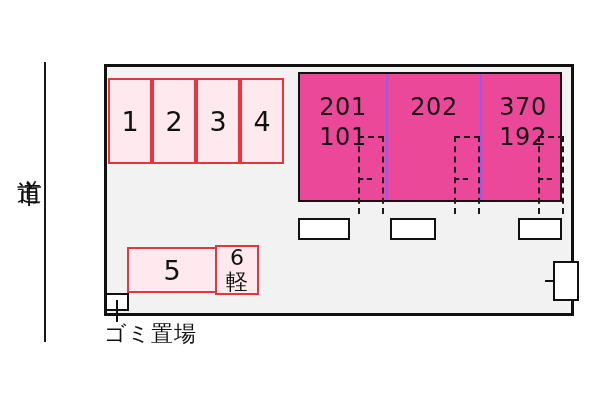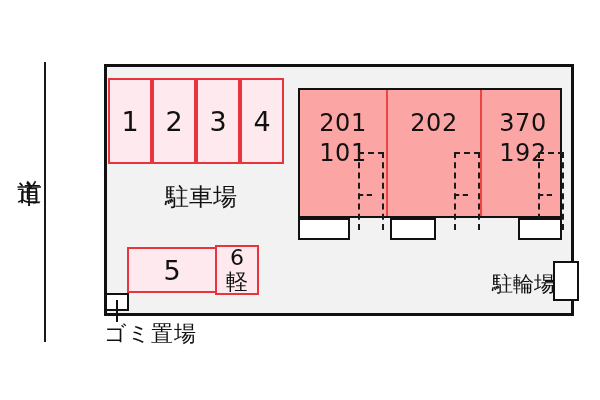--- a/index.html
+++ b/index.html
@@ -97,34 +97,34 @@
     font-size: 24px;
     line-height: 28px;
     color: #111111;
     white-space: nowrap;
   }
 
   
   #building {
     position: absolute;
     left: 298px;
-    top: 88px;
+    top: 72px;
     width: 264px;
     height: 130px;
-    background: #fca5a5;
+    background: #ec4899;
     border: 2px solid #111111;
     box-sizing: border-box;
   }
   .unit {
     position: absolute;
     top: 0;
     height: 100%;
     box-sizing: border-box;
   }
-  .unit + .unit { border-left: 2px solid #ef4444; }
+  .unit + .unit { border-left: 2px solid #8b5cf6; }
   #unit-a { left: 0px;   width: 86px; }
   #unit-b { left: 86px;  width: 94px; }
   #unit-c { left: 180px; width: 84px; }
 
   .unit-labels {
     position: absolute;
     left: 0;
     top: 18px;
     width: 100%;
     text-align: center;
@@ -248,21 +248,20 @@
   <div class="stall" id="stall-2">
     <span class="num">2</span>
   </div>
   <div class="stall" id="stall-3">
     <span class="num">3</span>
   </div>
   <div class="stall" id="stall-4">
     <span class="num">4</span>
   </div>
 
-  <div id="parking-label">駐車場</div>
 
   <div class="stall" id="stall-5">
     <span class="num">5</span>
   </div>
   <div class="stall kei" id="stall-6">
     <span class="num">6</span>
     <span class="kei-mark">軽</span>
   </div>
 
   <div id="building">
@@ -285,21 +284,20 @@
         <div class="lower">192</div>
       </div>
       <div class="stair" id="stair-c"></div>
     </div>
   </div>
 
   <div class="alcove" id="alcove-1"></div>
   <div class="alcove" id="alcove-2"></div>
   <div class="alcove" id="alcove-3"></div>
 
-  <div id="bicycle-label">駐輪場</div>
   <div id="bicycle-leader"></div>
   <div id="bicycle-box"></div>
 
   <div id="garbage-box"></div>
   <div id="garbage-leader"></div>
   <div id="garbage-label">ゴミ置場</div>
 
 </div>
 
 </body></html>

